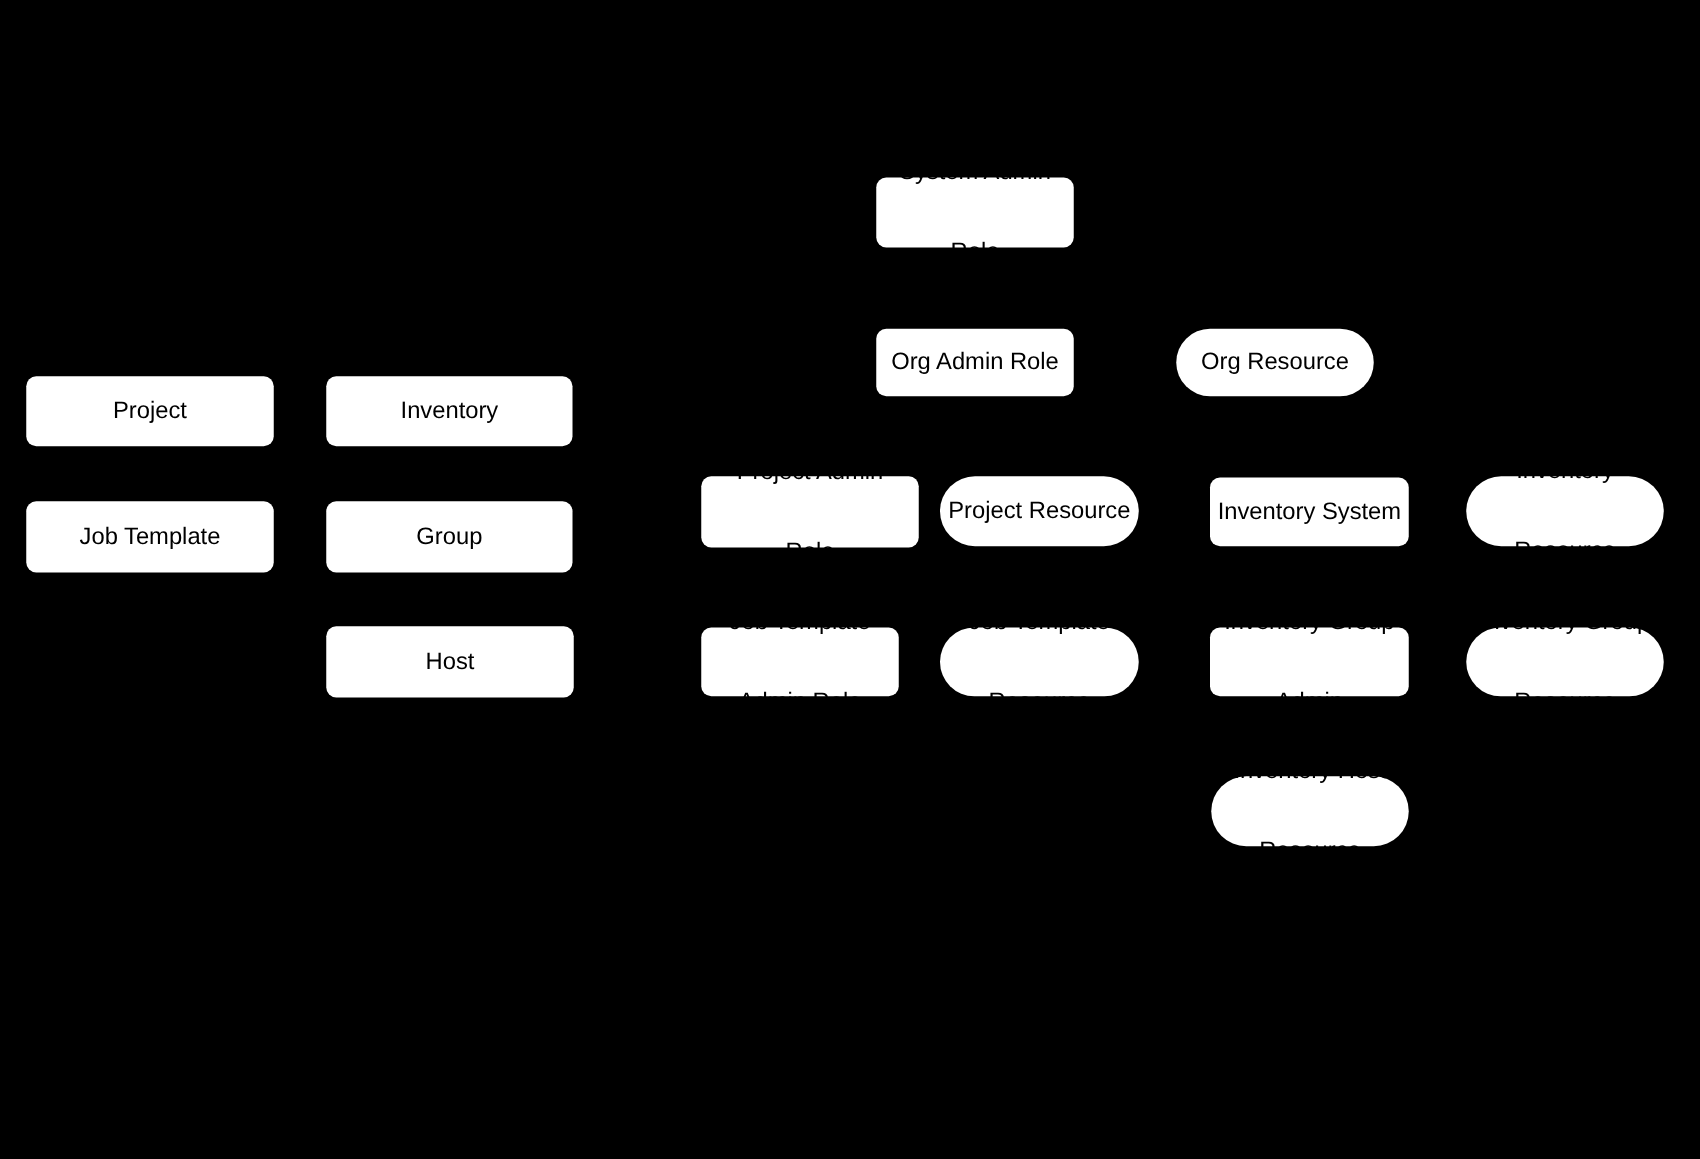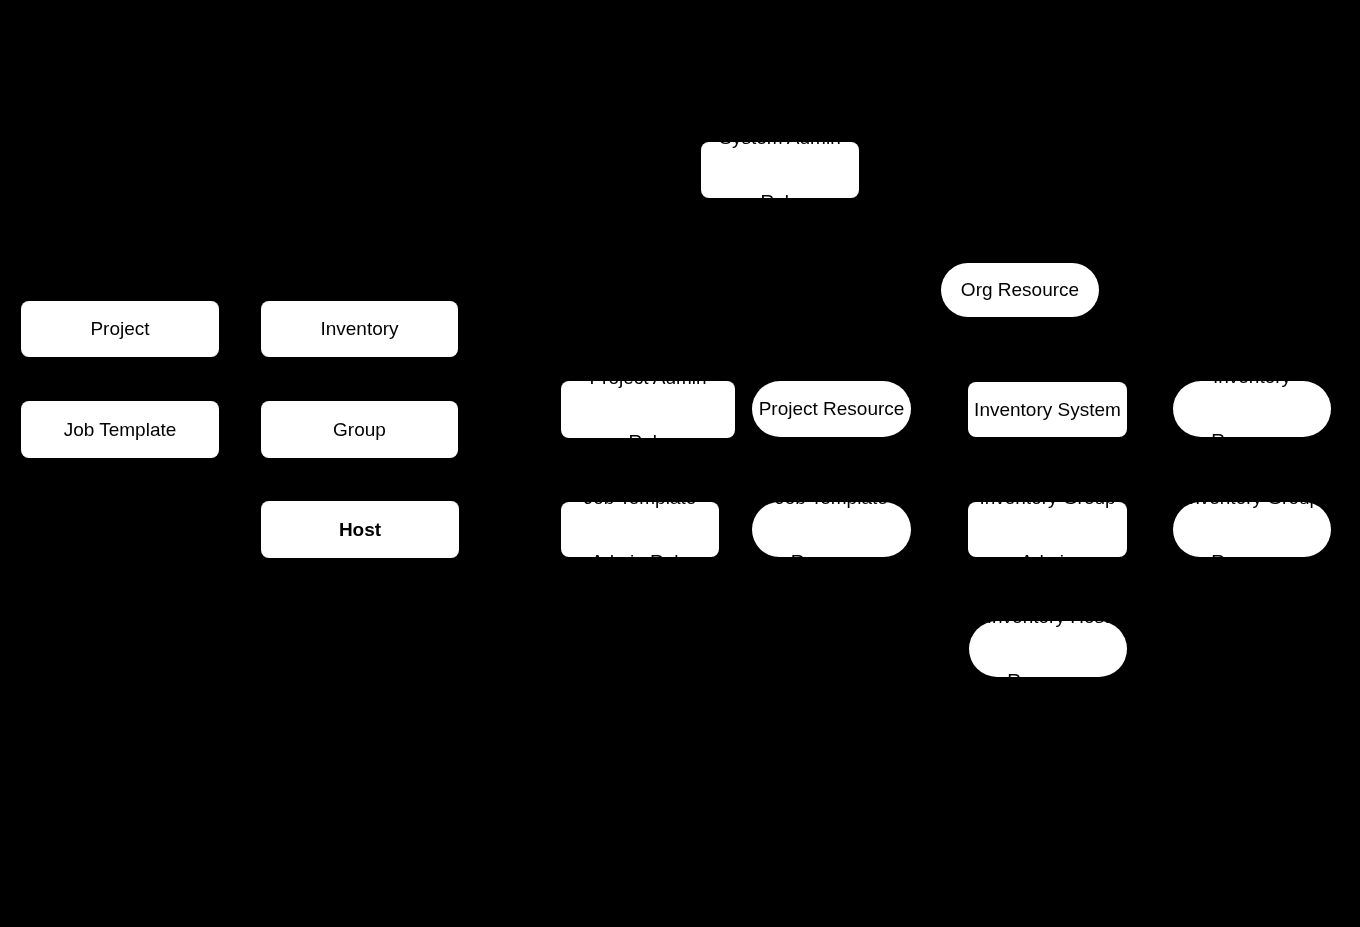--- a/index.html
+++ b/index.html
@@ -56,29 +56,32 @@
   </div>
 
   <div class="node rect" style="left:21px; top:401px; width:198px; height:57px;">
     <span class="line">Job Template</span>
   </div>
 
   <div class="node rect" style="left:261px; top:401px; width:197px; height:57px;">
     <span class="line">Group</span>
   </div>
 
-  <div class="node rect" style="left:261px; top:501px; width:198px; height:57px;font-weight:bold;">
+  <div class="node rect" style="left:261px; top:501px; width:198px; height:57px;">
     <span class="line">Host</span>
   </div>
 
   <div class="node rect" style="left:701px; top:142px; width:158px; height:56px;">
     <span class="line">System Admin</span>
     <span class="line">Role</span>
   </div>
 
+  <div class="node rect" style="left:701px; top:263px; width:158px; height:54px;">
+    <span class="line">Org Admin Role</span>
+  </div>
 
   <div class="node stadium" style="left:941px; top:263px; width:158px; height:54px; border-radius:27px;">
     <span class="line">Org Resource</span>
   </div>
 
   <div class="node rect" style="left:561px; top:381px; width:174px; height:57px;">
     <span class="line">Project Admin</span>
     <span class="line">Role</span>
   </div>
 

